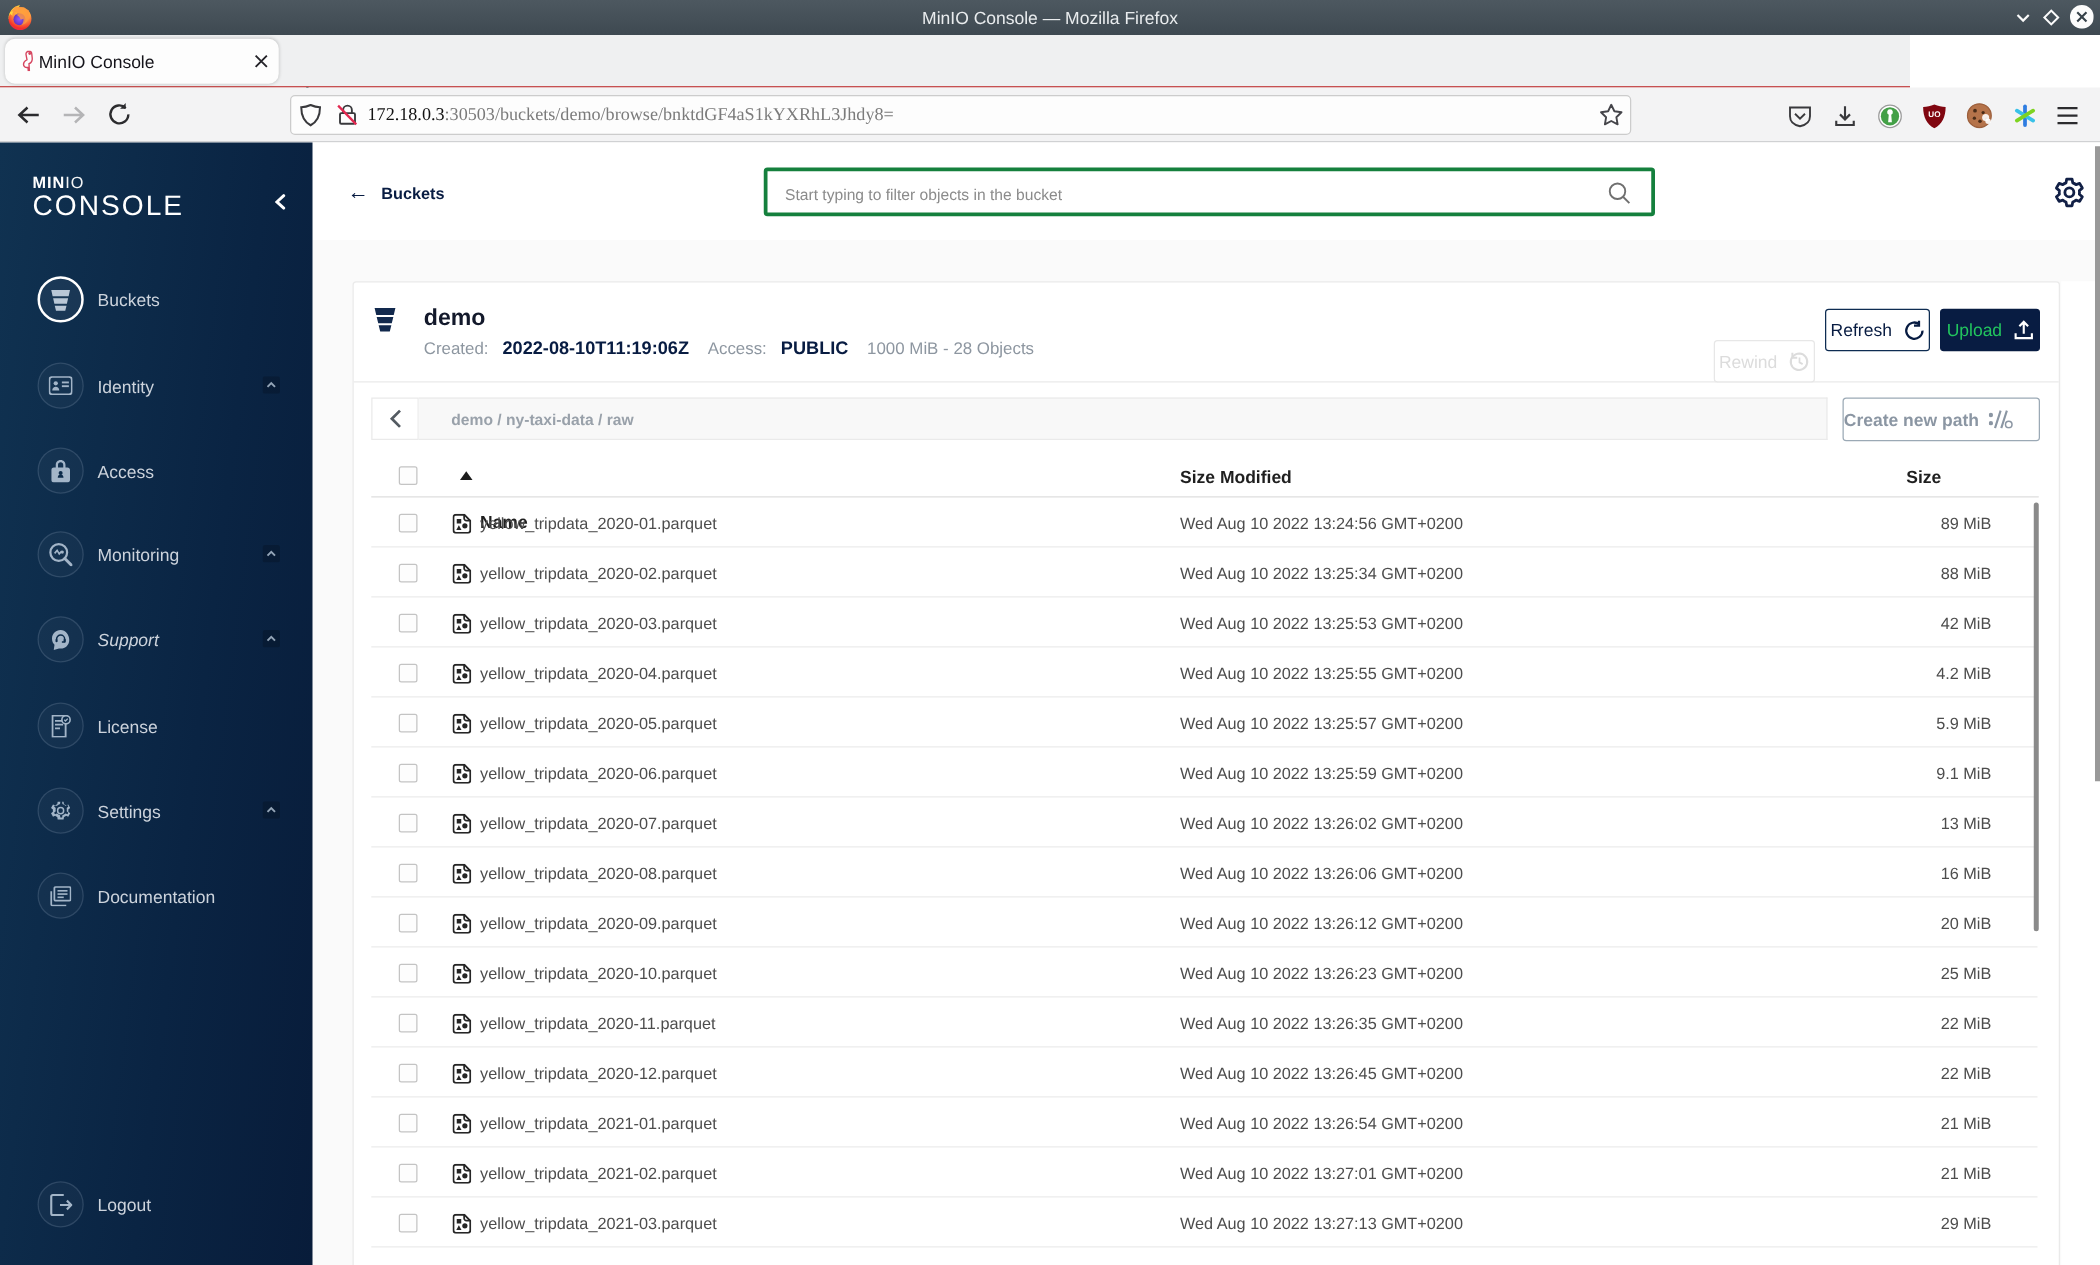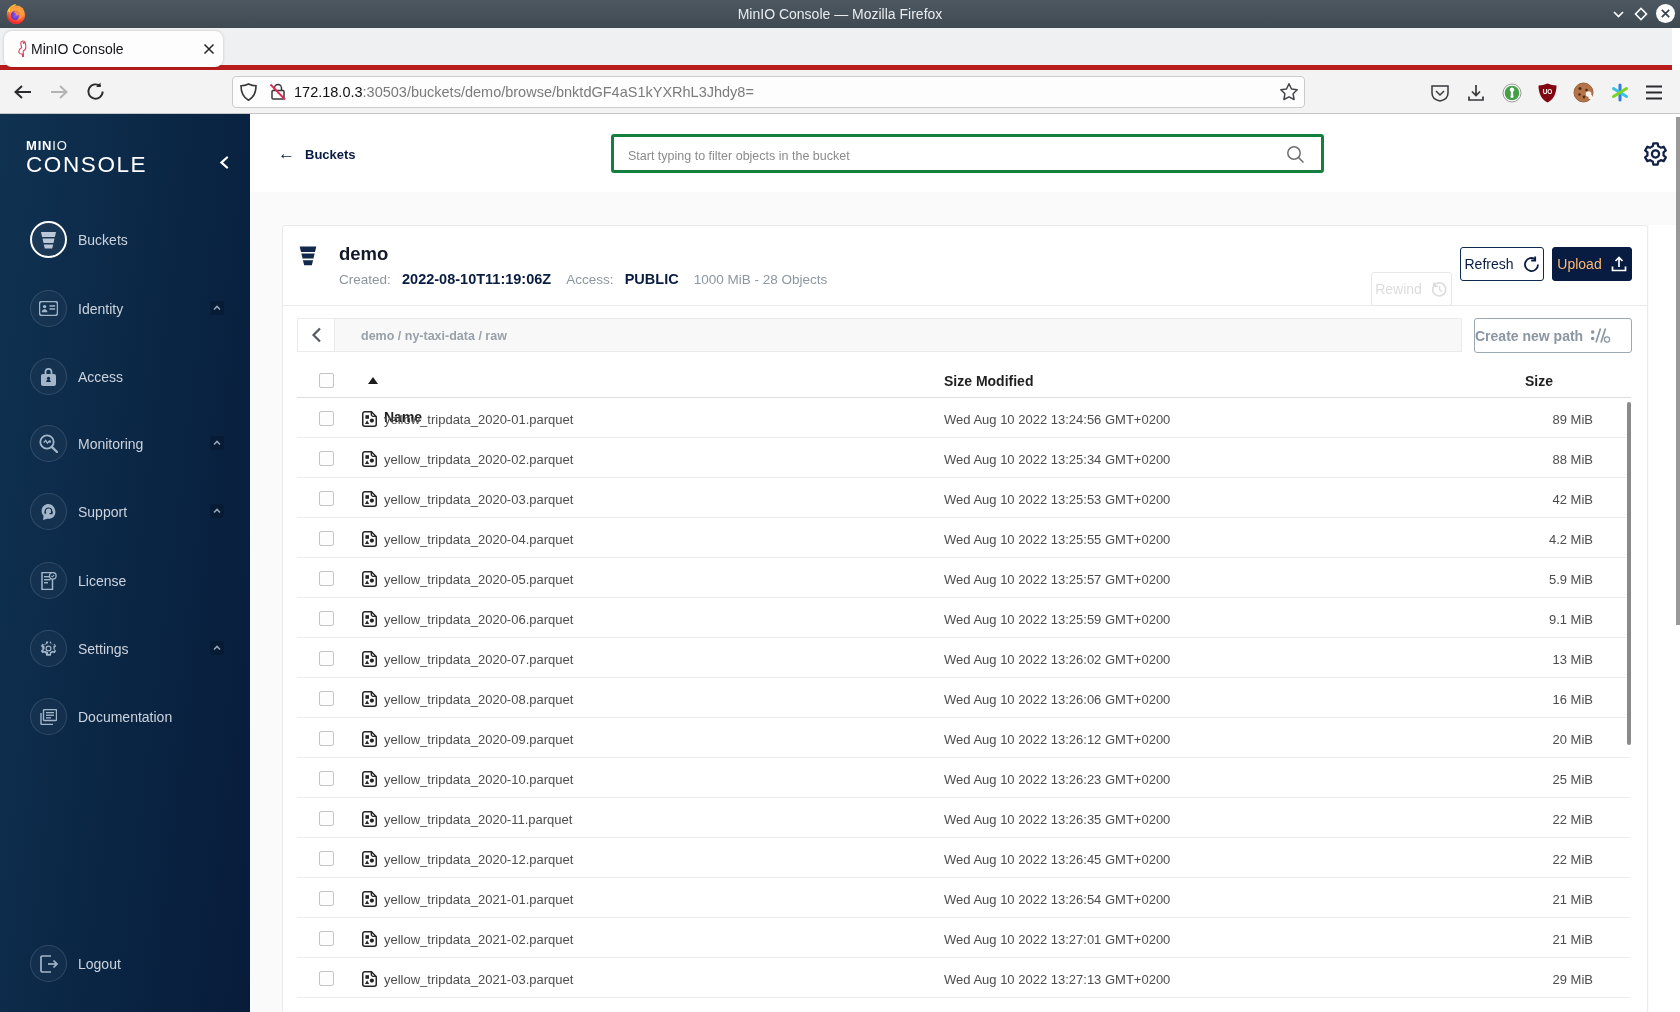--- a/index.html
+++ b/index.html
@@ -4,32 +4,32 @@
 <style>
 * { margin:0; padding:0; box-sizing:border-box; }
 html,body { width:1680px; height:1012px; overflow:hidden; }
 body { font-family:"Liberation Sans",sans-serif; position:relative; background:#fff; }
 
 
 #titlebar { position:absolute; left:0; top:0; width:1680px; height:28px;
   background:linear-gradient(#4d5860, #3e4951); }
 #titlebar .title { position:absolute; left:0; right:0; top:0; height:28px;
   text-align:center; line-height:28px; color:#e9ecee; font-size:14px; font-weight:normal; }
-#tabbar { position:absolute; left:0; top:28px; width:1672px; height:42px;
-  background:#eff0f1; border-bottom:5px solid #b91c1c; }
+#tabbar { position:absolute; left:0; top:28px; width:1528px; height:42px;
+  background:#eff0f1; border-bottom:1px solid #b91c1c; }
 .tab { position:absolute; left:4px; top:3px; width:219px; height:36px;
   background:#fdfdfd; border-radius:8px; box-shadow:0 0 3px rgba(0,0,0,0.2); }
 .tab .tlabel { position:absolute; left:27px; top:10px; font-size:14px; color:#15141a; }
 #newtab { position:absolute; left:231px; top:31px; width:30px; height:36px; color:#1c1c1c;
   font-size:25px; text-align:center; line-height:34px; font-weight:200; }
 #navbar { position:absolute; left:0; top:70px; width:1680px; height:44px;
   background:#f3f3f4; border-bottom:1px solid #c5c6c7; }
 #urlbar { position:absolute; left:232px; top:76px; width:1073px; height:32px;
   background:#fdfdfd; border:1px solid #ccc; border-radius:4px; }
-#urltext { position:absolute; left:294px; top:84px; font-size:14.5px; color:#111; }
+#urltext { position:absolute; left:294px; top:84px; font-size:14.5px; color:#111;font-family:Liberation Serif, serif; }
 #urltext .dim { color:#7b7b7b; }
 
 
 #appbg { position:absolute; left:0; top:114px; width:1680px; height:898px; background:#fafafa; }
 #main-header { position:absolute; left:250px; top:114px; width:1430px; height:78px; background:#fff; }
 #sidebar { position:absolute; left:0; top:114px; width:250px; height:898px;
   background:linear-gradient(97deg,#103251 0%, #0a2443 60%, #081c3a 100%); }
 
 
 #logo { position:absolute; left:26px; top:26px; color:#fff; }
@@ -59,21 +59,21 @@
 
 #bucket-title { position:absolute; left:339px; top:243px; font-size:18.5px; font-weight:bold; color:#13192b; }
 #bucket-sub { position:absolute; left:339px; top:271px; font-size:13.5px; color:#8d96a0; }
 #bucket-sub b { color:#081c42; font-size:14.5px; }
 #bucket-sub .gap { display:inline-block; width:15px; }
 
 .btn { position:absolute; top:247px; height:34px; border-radius:3px; font-size:14px;
   display:flex; align-items:center; justify-content:center; gap:9px; }
 #btn-rewind { left:1371px; width:81px; border:1px solid #e7e7e7; color:#dcdcdc; background:#fff;margin-top:25px; }
 #btn-refresh { left:1460px; width:84px; border:1px solid #0e2c52; color:#081c42; background:#fff; }
-#btn-upload { left:1552px; width:80px; background:#081c42; color:#fdba74; border:1px solid #081c42; }
+#btn-upload { left:1552px; width:80px; background:#081c42; color:#22c55e; border:1px solid #081c42; }
 
 
 #crumb-back { position:absolute; left:297px; top:318px; width:38px; height:34px; background:#fff;
   border:1px solid #eaeaea; display:flex; align-items:center; justify-content:center; }
 #crumb-bg { position:absolute; left:335px; top:318px; width:1127px; height:34px; background:#f8f8f8;
   border:1px solid #eaeaea; border-left:none; }
 #crumb-bg .txt { position:absolute; left:26px; top:10px; font-size:12.5px; color:#99a1aa; font-weight:bold; }
 #new-path { position:absolute; left:1474px; top:318px; width:158px; height:35px; border:1px solid #9ba9b5;
   border-radius:3px; background:#fff; color:#8b96a3; font-size:14px; font-weight:bold;
   display:flex; align-items:center; justify-content:flex-start; gap:8px; }
@@ -266,21 +266,21 @@
           <path d="M4.7 8.7 l2-2.4 1.7 2.8 2-2.2" stroke="#a3b5c8" stroke-width="1.3" fill="none"></path>
           <circle cx="10.8" cy="7.6" r="1.3" fill="#a3b5c8"></circle>
         </svg>
       </div>
       <div class="mlabel">Monitoring</div>
       <div class="chev"><svg width="14" height="14" viewBox="0 0 14 14">
           <rect width="14" height="14" rx="2" fill="rgba(0,0,0,0.18)"></rect>
           <path d="M4 8.5 L7 5.5 L10 8.5" stroke="#93a4b6" stroke-width="1.6" fill="none"></path>
         </svg></div>
     </div>
-    <div class="menu-item" style="top: 379px;">
+    <div class="menu-item" style="top: 379px; font-style: italic;">
       <div class="circ">
         <svg width="17" height="18" viewBox="0 0 17 18">
           <path d="M8.5 1 C4.6 1 1.6 4 1.6 7.9 c0 2 0.8 3.6 2 4.9 L3 17 l4.2-1.3 c0.4 0.1 0.9 0.1 1.3 0.1 3.9 0 6.9-3 6.9-6.9 S12.4 1 8.5 1 z" fill="#a3b5c8"></path>
           <path d="M5.3 8.2 a3.2 3.2 0 0 1 6.4 0 v2.4 h-2.2" stroke="#0c2b4a" stroke-width="1.2" fill="none"></path>
           <rect x="4.4" y="8" width="1.7" height="2.8" rx="0.85" fill="#0c2b4a"></rect>
           <rect x="10.9" y="8" width="1.7" height="2.8" rx="0.85" fill="#0c2b4a"></rect>
         </svg>
       </div>
       <div class="mlabel">Support</div>
       <div class="chev"><svg width="14" height="14" viewBox="0 0 14 14">

